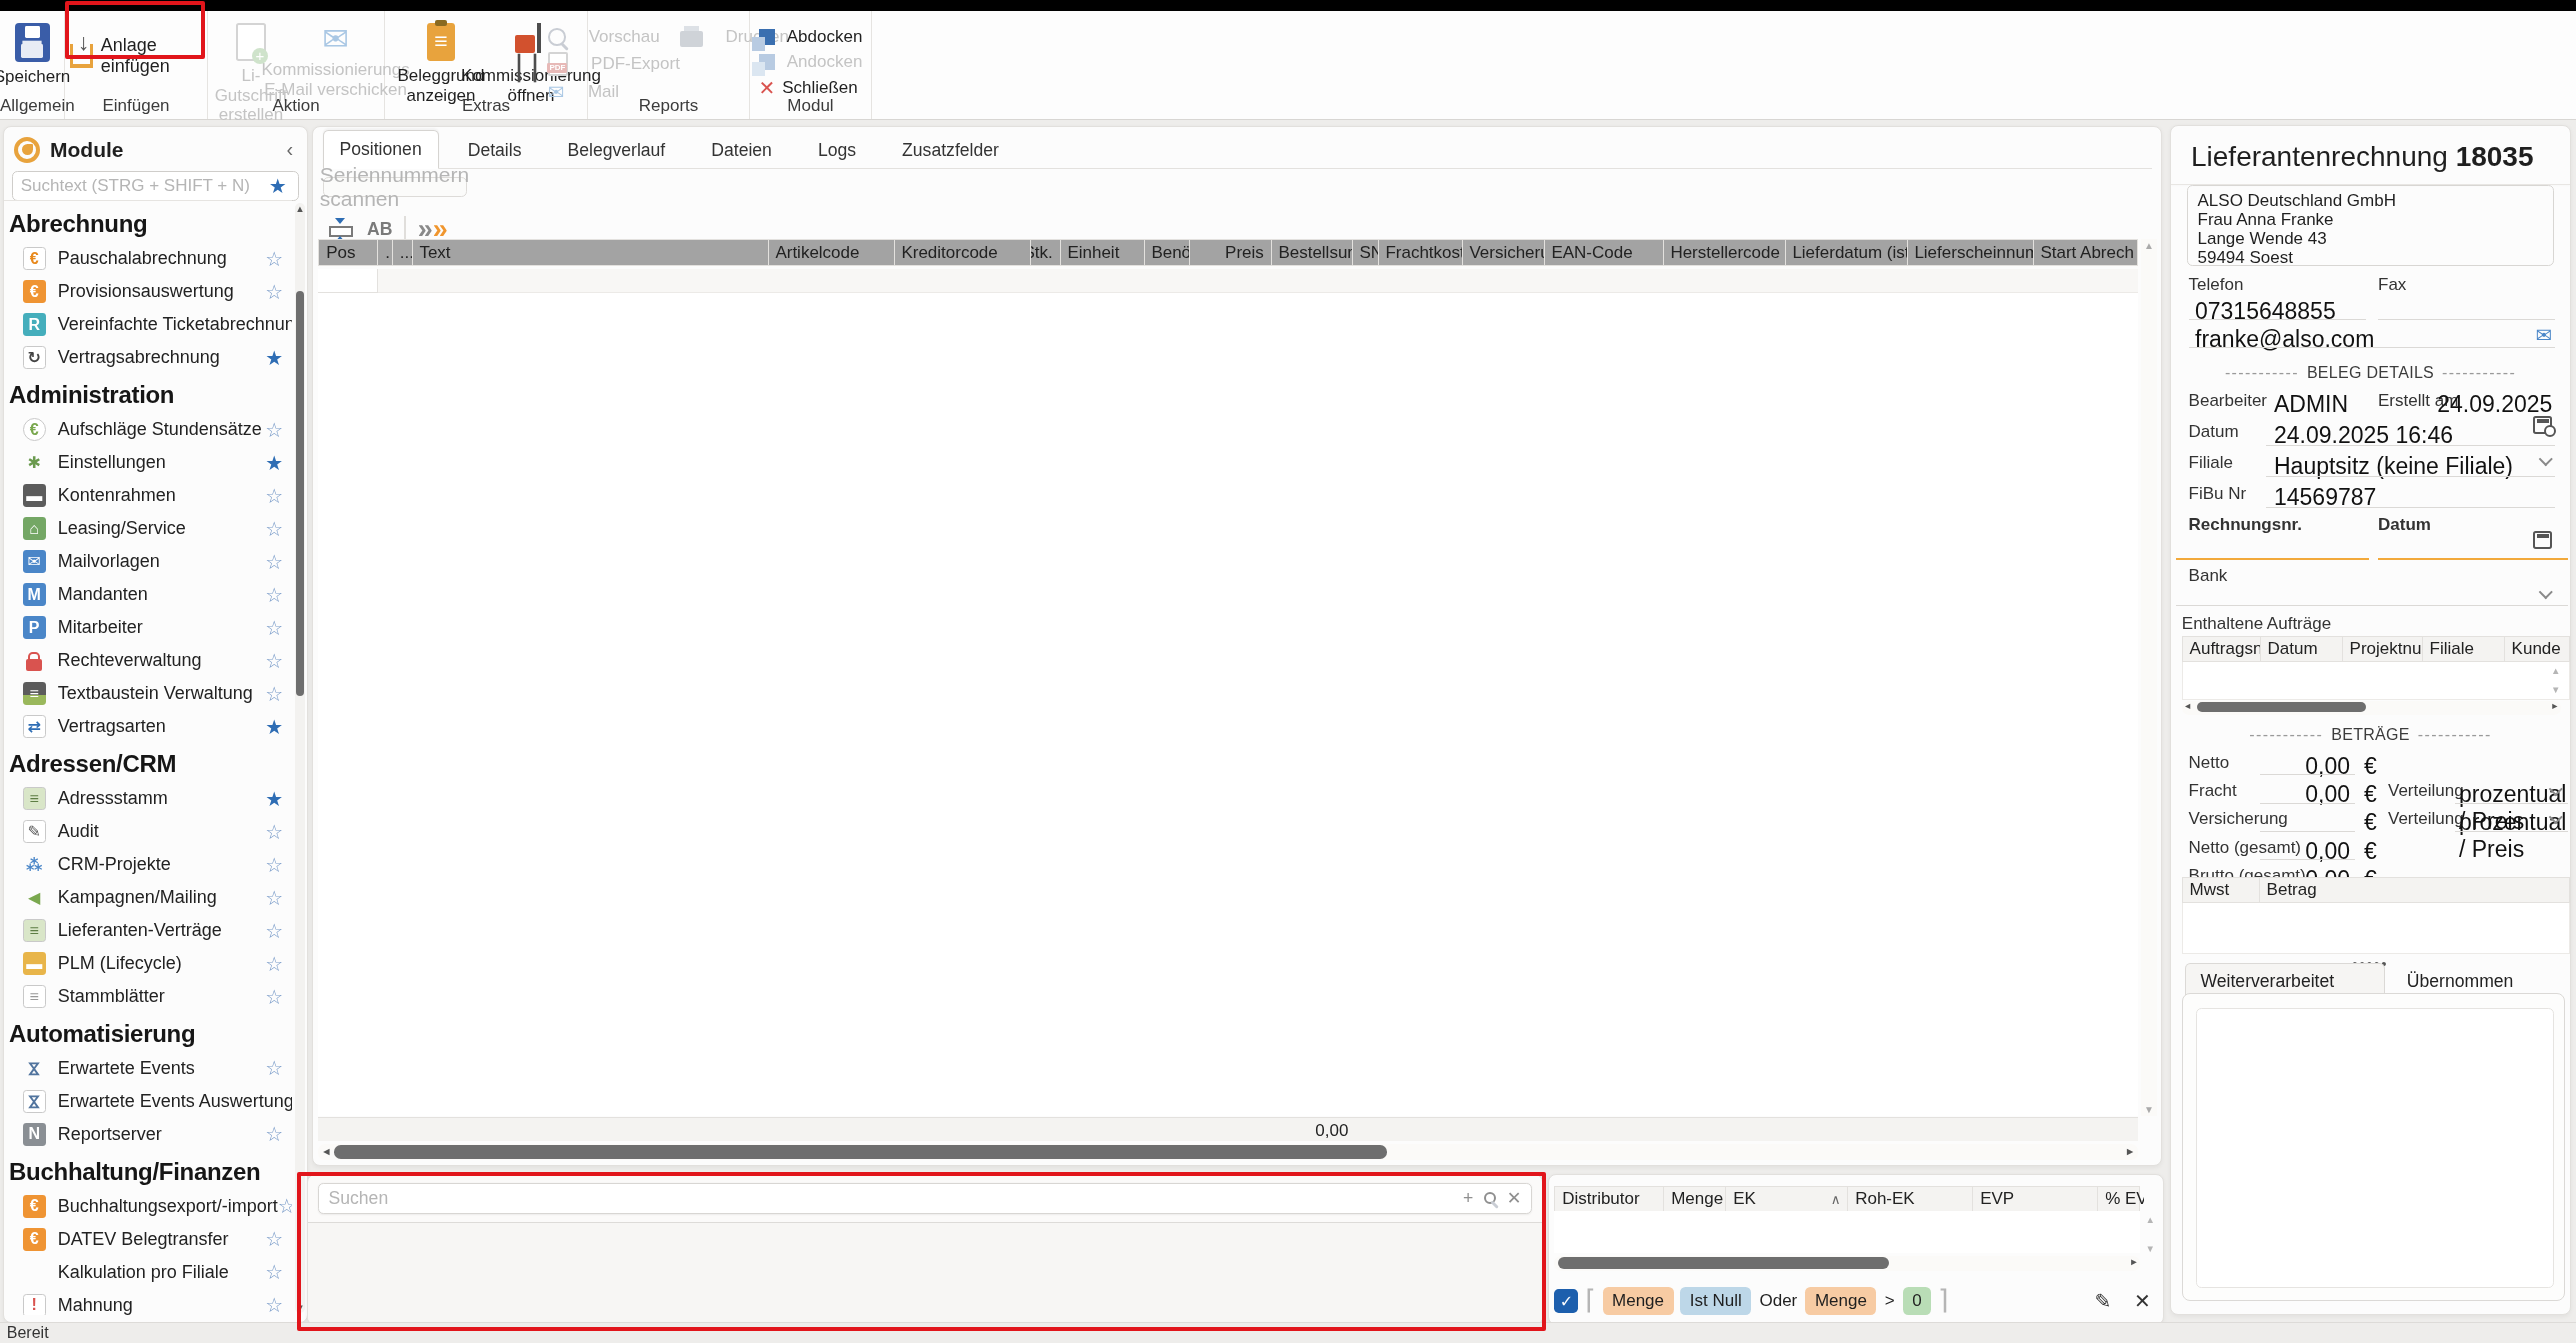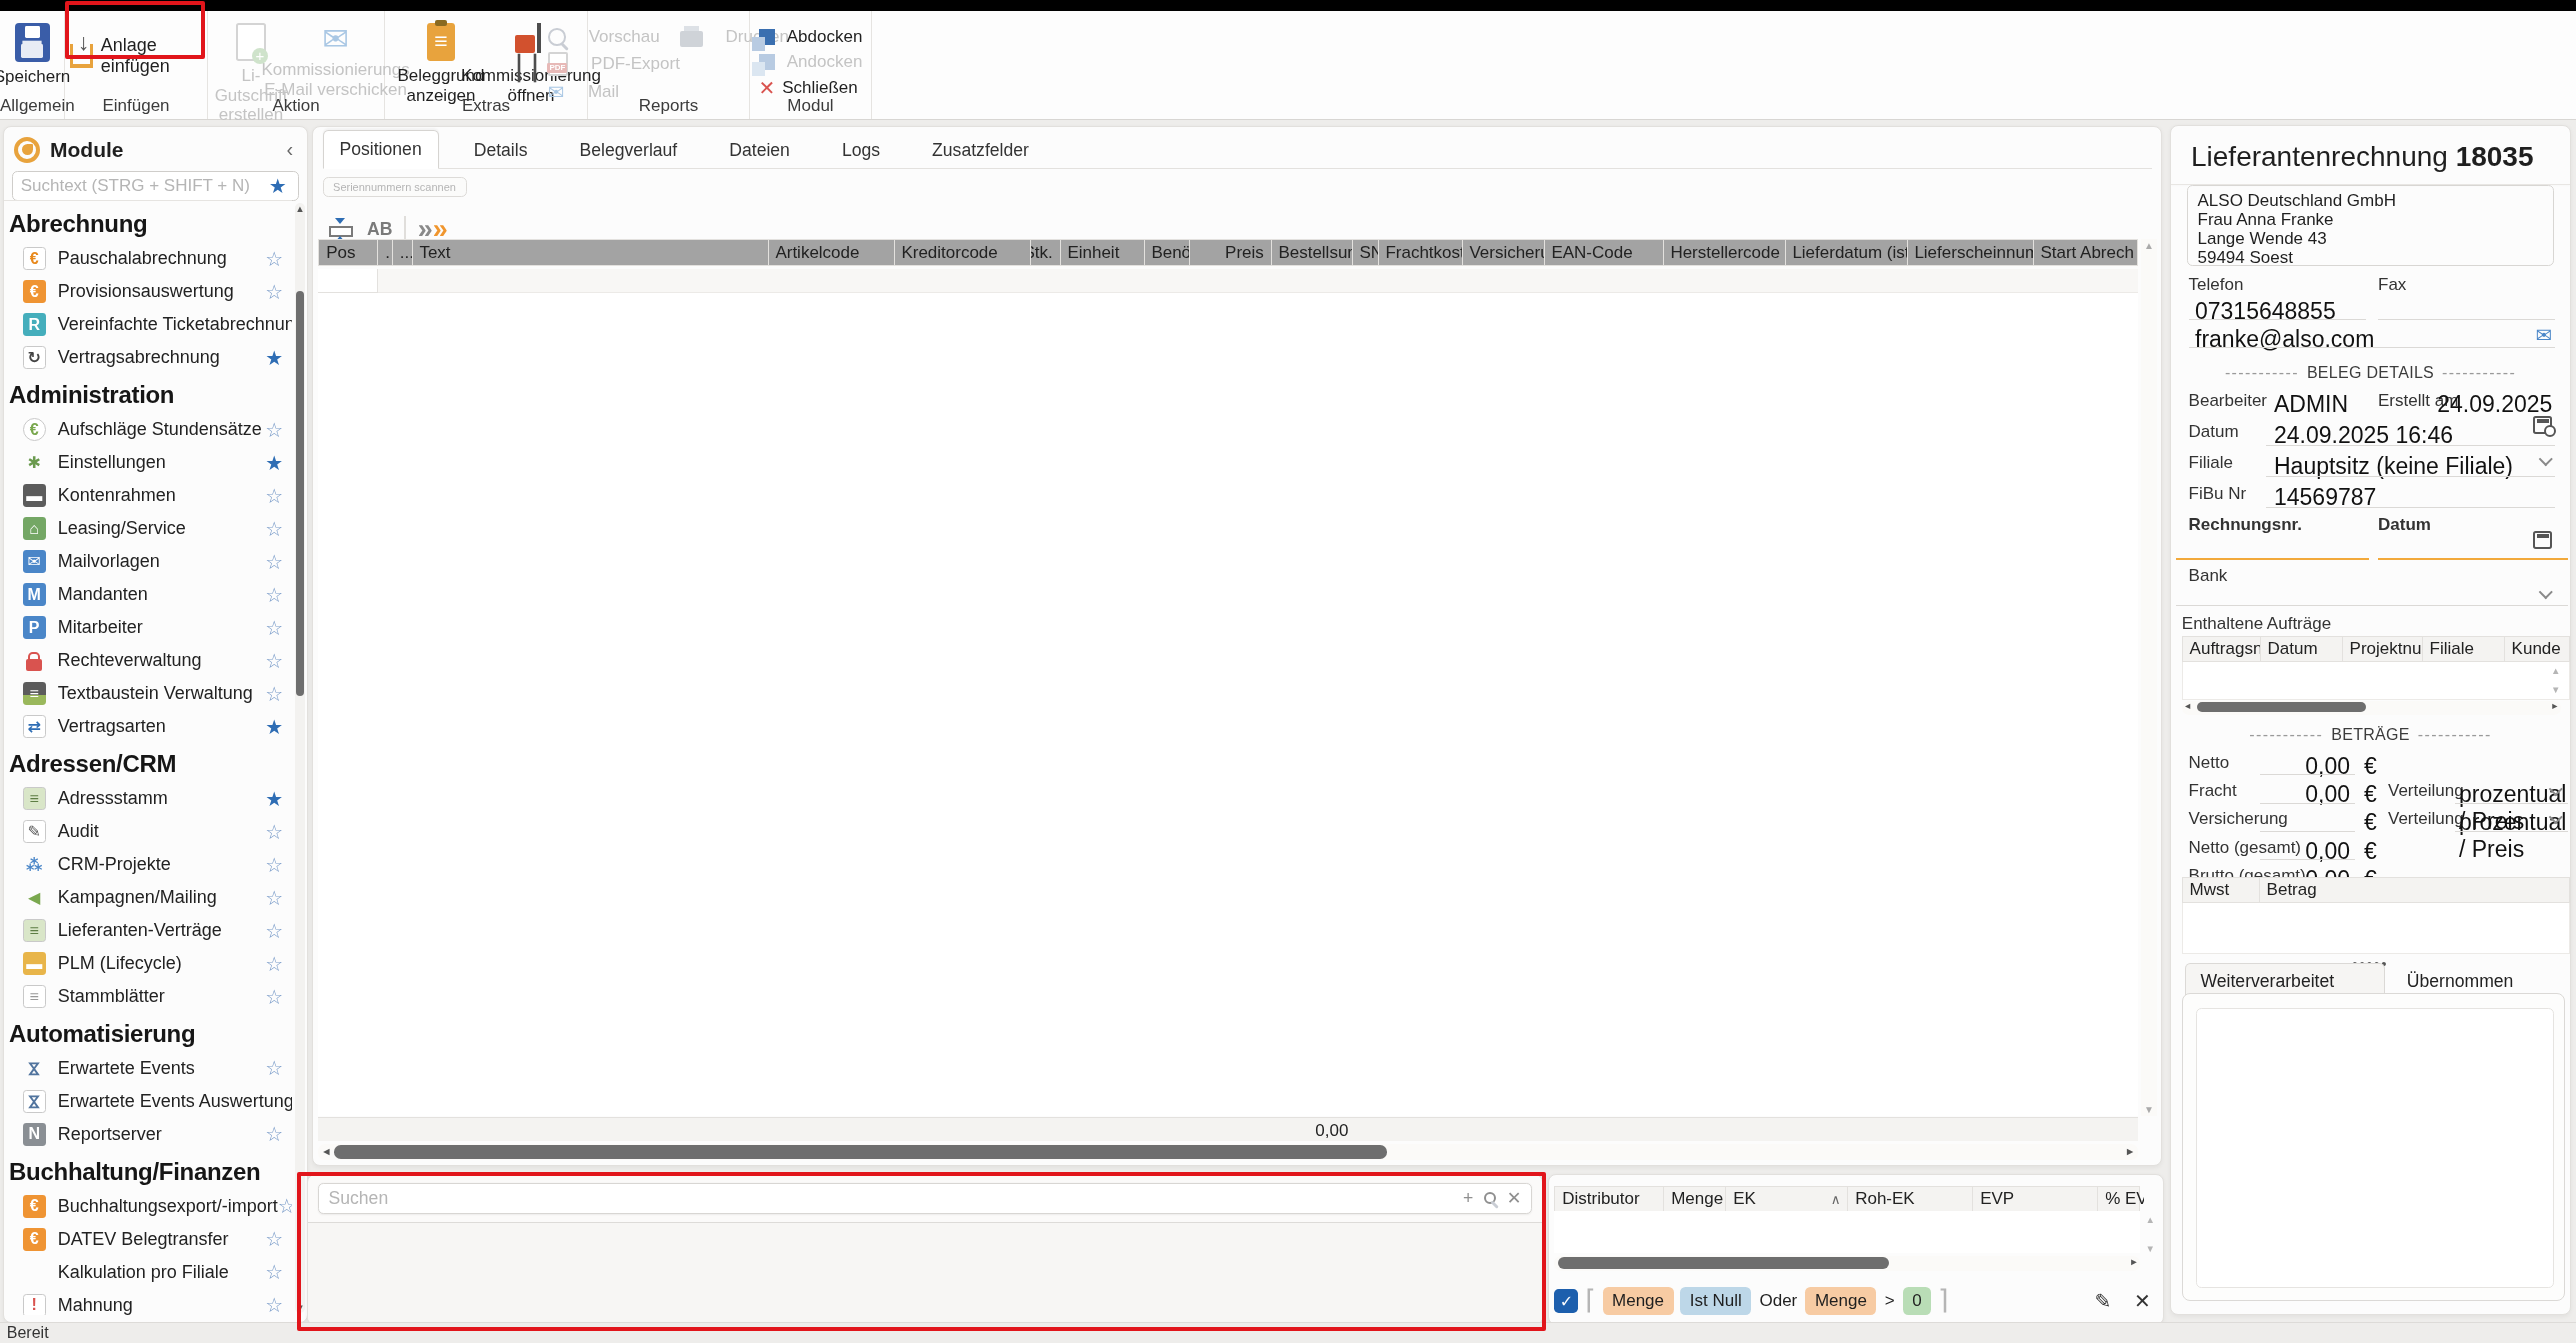--- a/index.html
+++ b/index.html
@@ -70,24 +70,24 @@
   .lock-icon { width:16px; height:11.5px; background:#d9534f; border-radius:2px; position:relative; margin:8px 3.4px 0 3.4px; flex:0 0 16px; }
   .lock-icon::before { content:""; position:absolute; top:-7.4px; left:2px; width:8px; height:7.4px; border:2.7px solid #d9534f; border-bottom:none; border-radius:4.7px 4.7px 0 0; }
   .star { font-size:20px; color:#7a9cc9; margin-right:5.4px; cursor:pointer; width:24px; text-align:center; }
   .star.on { color:#2e6db4; }
   .vscroll { position:absolute; right:1.4px; width:10.8px; background:#f3f2f0; border-radius:5.4px; }
   .vthumb { position:absolute; left:1.4px; width:8px; background:#6e6e6e; border-radius:4px; }
   .sarr { position:absolute; font-size:9.5px; color:#555; left:0; width:10.8px; text-align:center; }
 
   
   .main { left:312px; top:126px; width:1850px; height:1040px; }
-  .tabbar { position:absolute; left:9.5px; top:4px; right:9.5px; height:38px; display:flex; align-items:flex-end; gap:18px; border-bottom:1.4px solid #e3e1de; }
+  .tabbar { position:absolute; left:9.5px; top:4px; right:9.5px; height:38px; display:flex; align-items:flex-end; gap:12px; border-bottom:1.4px solid #e3e1de; }
   .tab { font-size:17.6px; color:#333; padding:8px 16px; cursor:pointer; border:1.4px solid transparent; border-bottom:none; border-radius:5.4px 5.4px 0 0; margin-bottom:-1.4px; }
   .tab.active { background:#fff; border-color:#d6d4d1; box-shadow:0 -1.4px 2px rgba(0,0,0,.04); border-bottom:1.4px solid #fff; }
-  .scanbtn { position:absolute; left:9.5px; top:50px; width:144px; height:20px; border:1.4px solid #dddbd8; border-radius:5.4px; background:#fbfbfa; color:#b5b5b5; font-size:11px; display:flex; align-items:center; justify-content:center; }
+  .scanbtn { position:absolute; left:9.5px; top:50px; width:144px; height:20px; border:1.4px solid #dddbd8; border-radius:5.4px; background:#fbfbfa; color:#b5b5b5; font-size:21px; display:flex; align-items:center; justify-content:center; }
   .ptools { position:absolute; left:15px; top:89px; height:27px; display:flex; align-items:center; gap:12px; }
   .rowh { width:27px; height:23px; position:relative; }
   .rowh::before { content:""; position:absolute; left:1.4px; top:8px; width:20px; height:6.8px; background:#fff; border:2px solid #7a7a7a; }
   .rowh::after { content:""; position:absolute; left:6.8px; top:0; border:5.4px solid transparent; border-top:6.8px solid #2e6db4; box-shadow:0 0 0 transparent; }
   .rowh span { position:absolute; left:6.8px; bottom:-1.4px; border:5.4px solid transparent; border-bottom:6.8px solid #2e6db4; }
   .ab { font-size:17.6px; font-weight:bold; color:#7a7a7a; text-decoration:underline wavy #e0342f 1.4px; text-underline-offset:4px; }
   .tsep { width:1.4px; height:27px; background:#e0dedb; }
   .fwd { font-size:27px; font-weight:bold; color:#8a8a8a; line-height:.8; }
   .fwd b { color:#f0962e; }
   .gridhead { position:absolute; left:5.4px; top:112px; right:23px; height:27px; display:flex; background:#a3a3a3; border:1.4px solid #e3e1de; border-left:none; }

